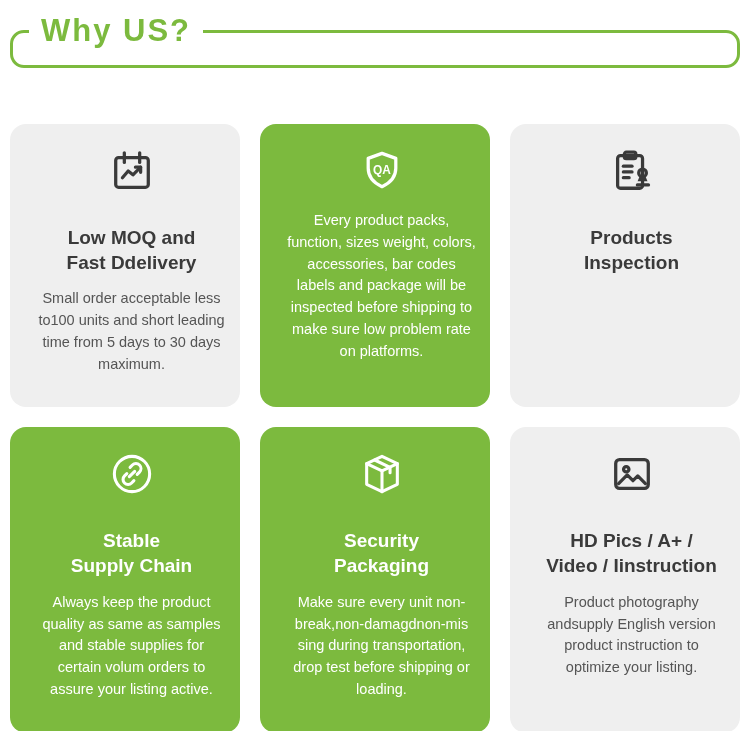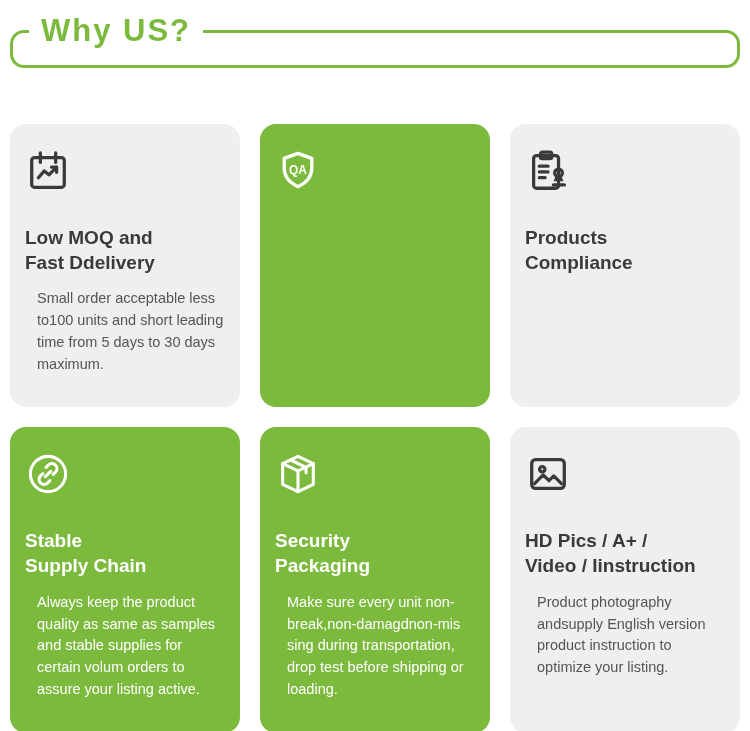--- a/index.html
+++ b/index.html
@@ -40,21 +40,21 @@
   
   .cards-grid{
     display:grid;
     grid-template-columns:repeat(3,1fr);
     gap:20px;
     margin:56px 10px 24px 10px;
   }
   .card{
     border-radius:16px;
     padding:24px 2px 20px 15px;
-    text-align:left;
+    text-align:center;
     min-height:280px;
   }
   .card.gray{
     background:var(--card-gray);
     color:var(--title-color);
   }
   .card.green{
     background:var(--green);
     color:var(--white);
   }
@@ -106,37 +106,38 @@
     <p class="card-body">Small order acceptable less to100 units and short leading time from 5 days to 30 days maximum.</p>
   </section>
 
   <section class="card green">
     <span class="icon">
       <svg viewBox="0 0 24 24" width="46" height="46" fill="none" stroke="currentColor" stroke-width="1.7" stroke-linecap="round" stroke-linejoin="round">
         <path d="M12 2.8l7.2 2.6v5.2c0 4.6-3 7.7-7.2 9.6-4.2-1.9-7.2-5-7.2-9.6V5.4L12 2.8z"></path>
         <text x="12" y="13.4" text-anchor="middle" font-size="6.2" font-weight="bold" font-family="Liberation Sans, sans-serif" fill="currentColor" stroke="none">QA</text>
       </svg>
     </span>
+    <p class="card-body">Every product packs, function, sizes weight, colors, accessories, bar codes labels and package will be inspected before shipping to make sure low problem rate on platforms.</p>
   </section>
 
   <section class="card gray">
     <span class="icon">
       <svg viewBox="0 0 24 24" width="46" height="46" fill="none" stroke="currentColor" stroke-width="1.7" stroke-linecap="round" stroke-linejoin="round">
         <rect x="4.5" y="4" width="13" height="17" rx="1.5"></rect>
         <rect x="8" y="2.2" width="6" height="3.4" rx="1"></rect>
         <line x1="7.5" y1="9.5" x2="12" y2="9.5"></line>
         <line x1="7.5" y1="12.5" x2="12" y2="12.5"></line>
         <line x1="7.5" y1="15.5" x2="10.5" y2="15.5"></line>
         <circle cx="17.5" cy="13" r="2"></circle>
         <path d="M15.9 15h3.2l1 2.4h-5.2l1-2.4z" fill="currentColor" stroke="none"></path>
         <line x1="14.8" y1="19.3" x2="20.6" y2="19.3"></line>
       </svg>
     </span>
     <h2 class="card-title">Products
-Compliance</h2>
+Inspection</h2>
   </section>
 
   <section class="card green">
     <span class="icon">
       <svg viewBox="0 0 24 24" width="46" height="46" fill="none" stroke="currentColor" stroke-width="1.6" stroke-linecap="round" stroke-linejoin="round">
         <circle cx="12" cy="12" r="9.2"></circle>
         <path d="M10.6 13.4l2.8-2.8"></path>
         <path d="M9.3 11.8l-1.2 1.2a2.6 2.6 0 0 0 3.7 3.7l1.2-1.2"></path>
         <path d="M14.7 12.2l1.2-1.2a2.6 2.6 0 0 0-3.7-3.7l-1.2 1.2"></path>
       </svg>

